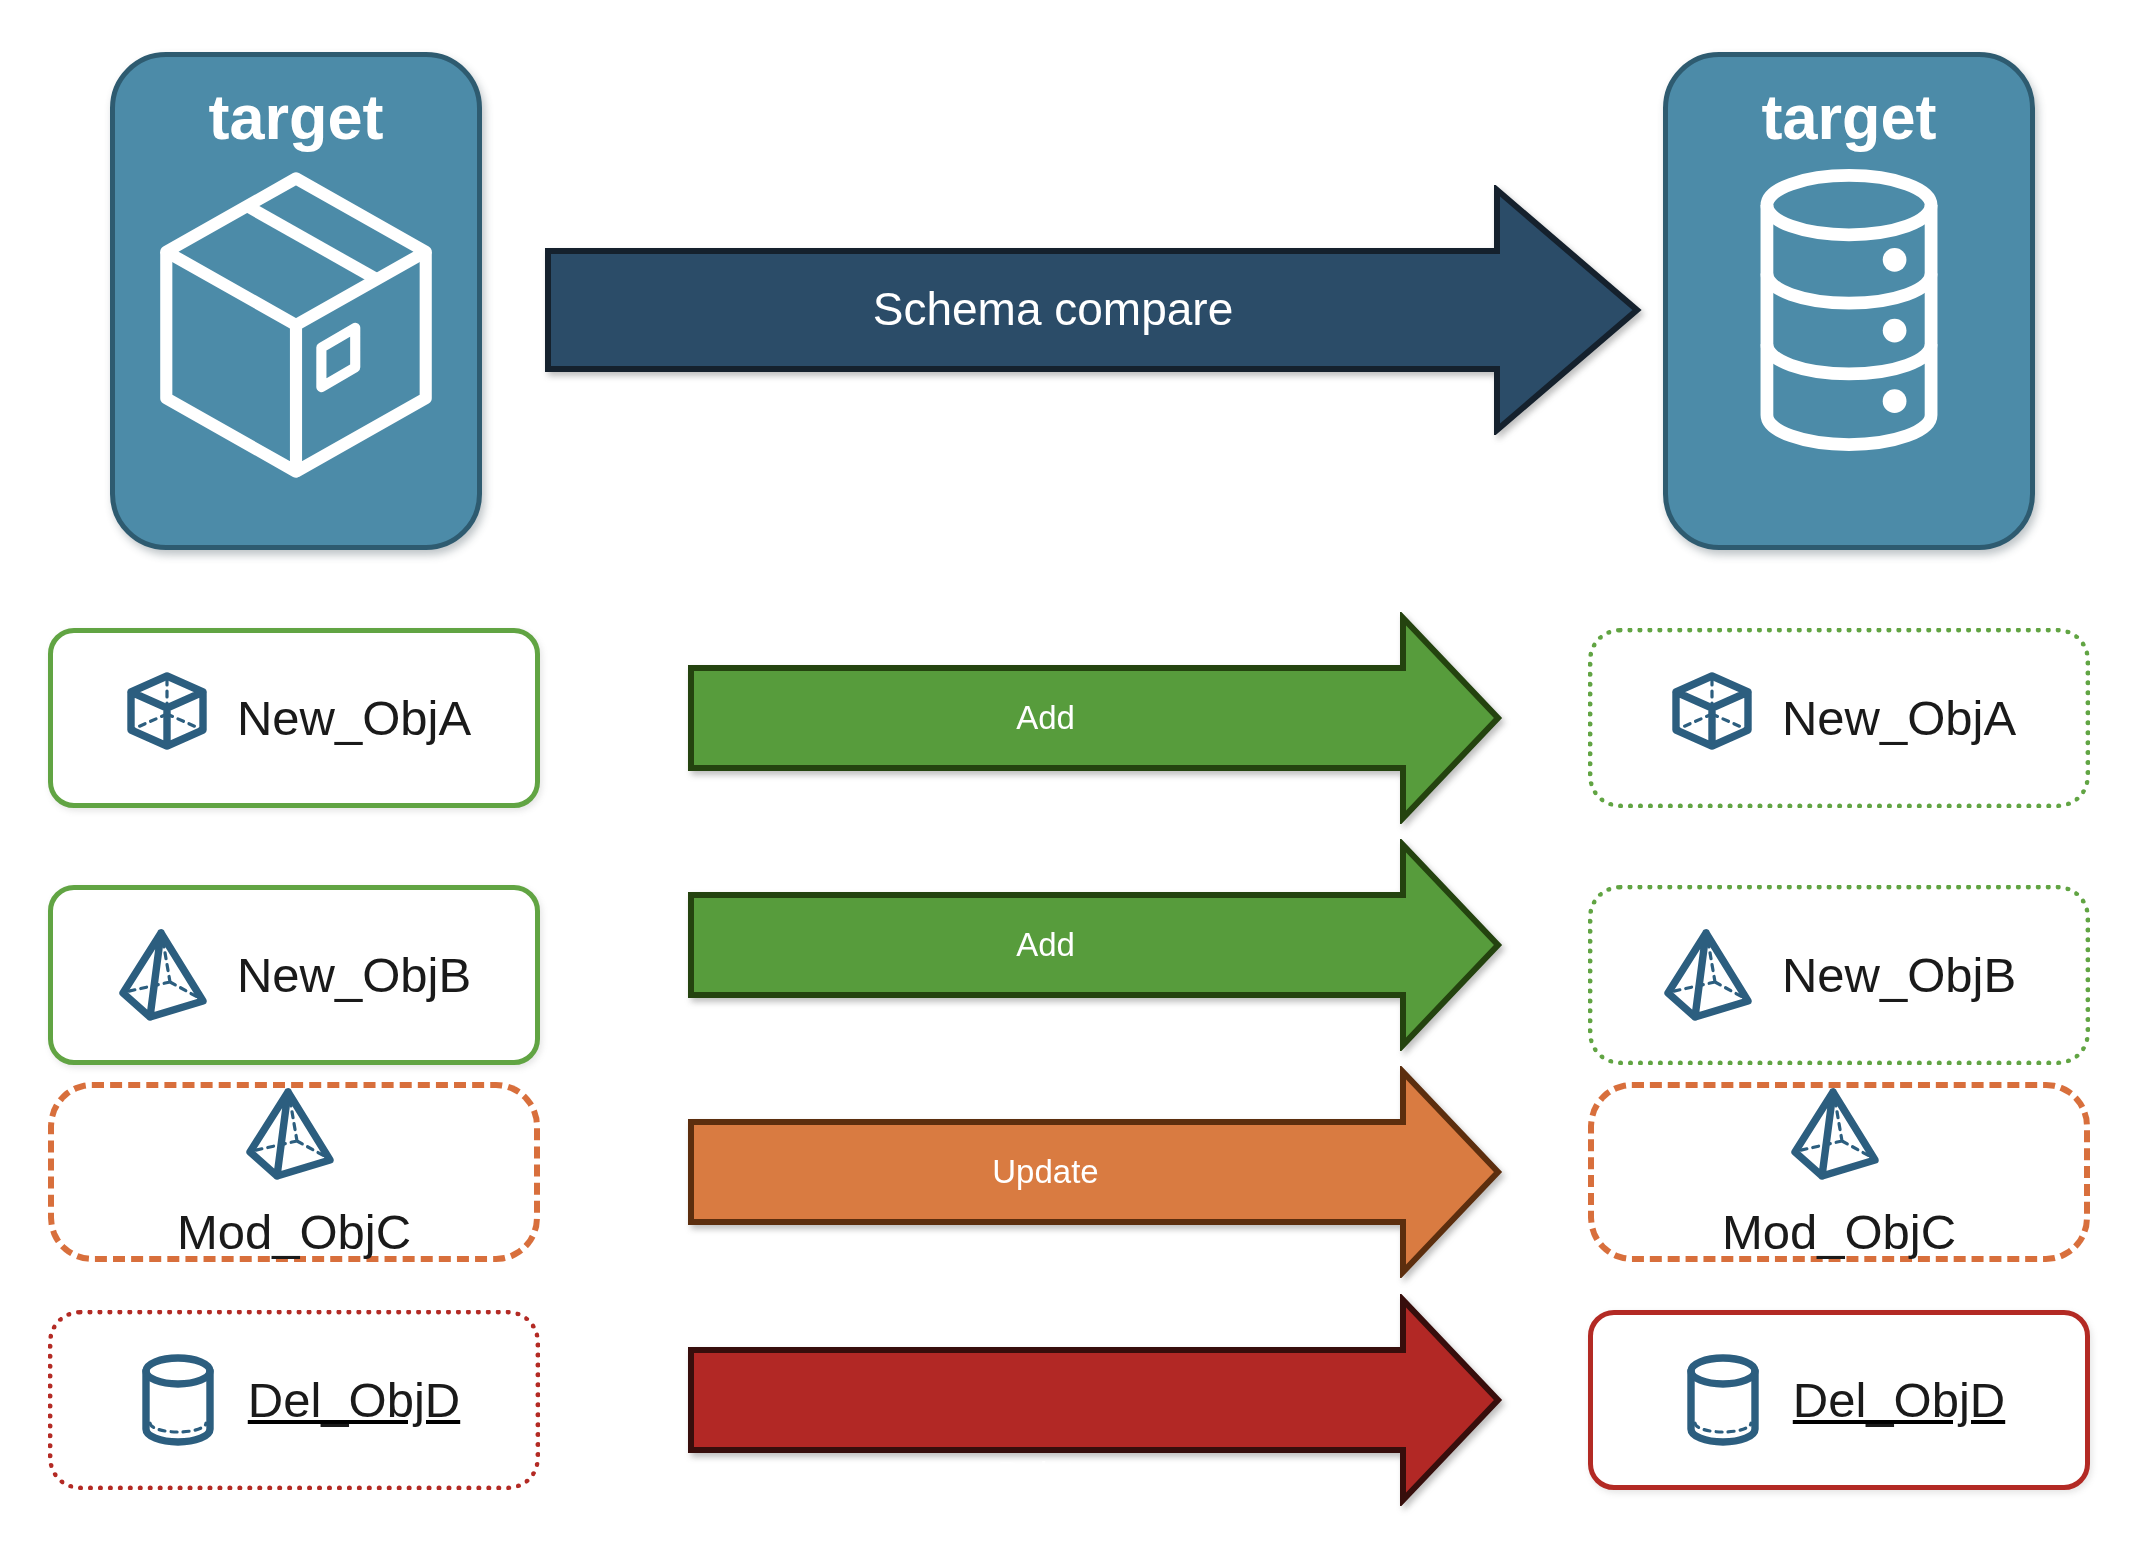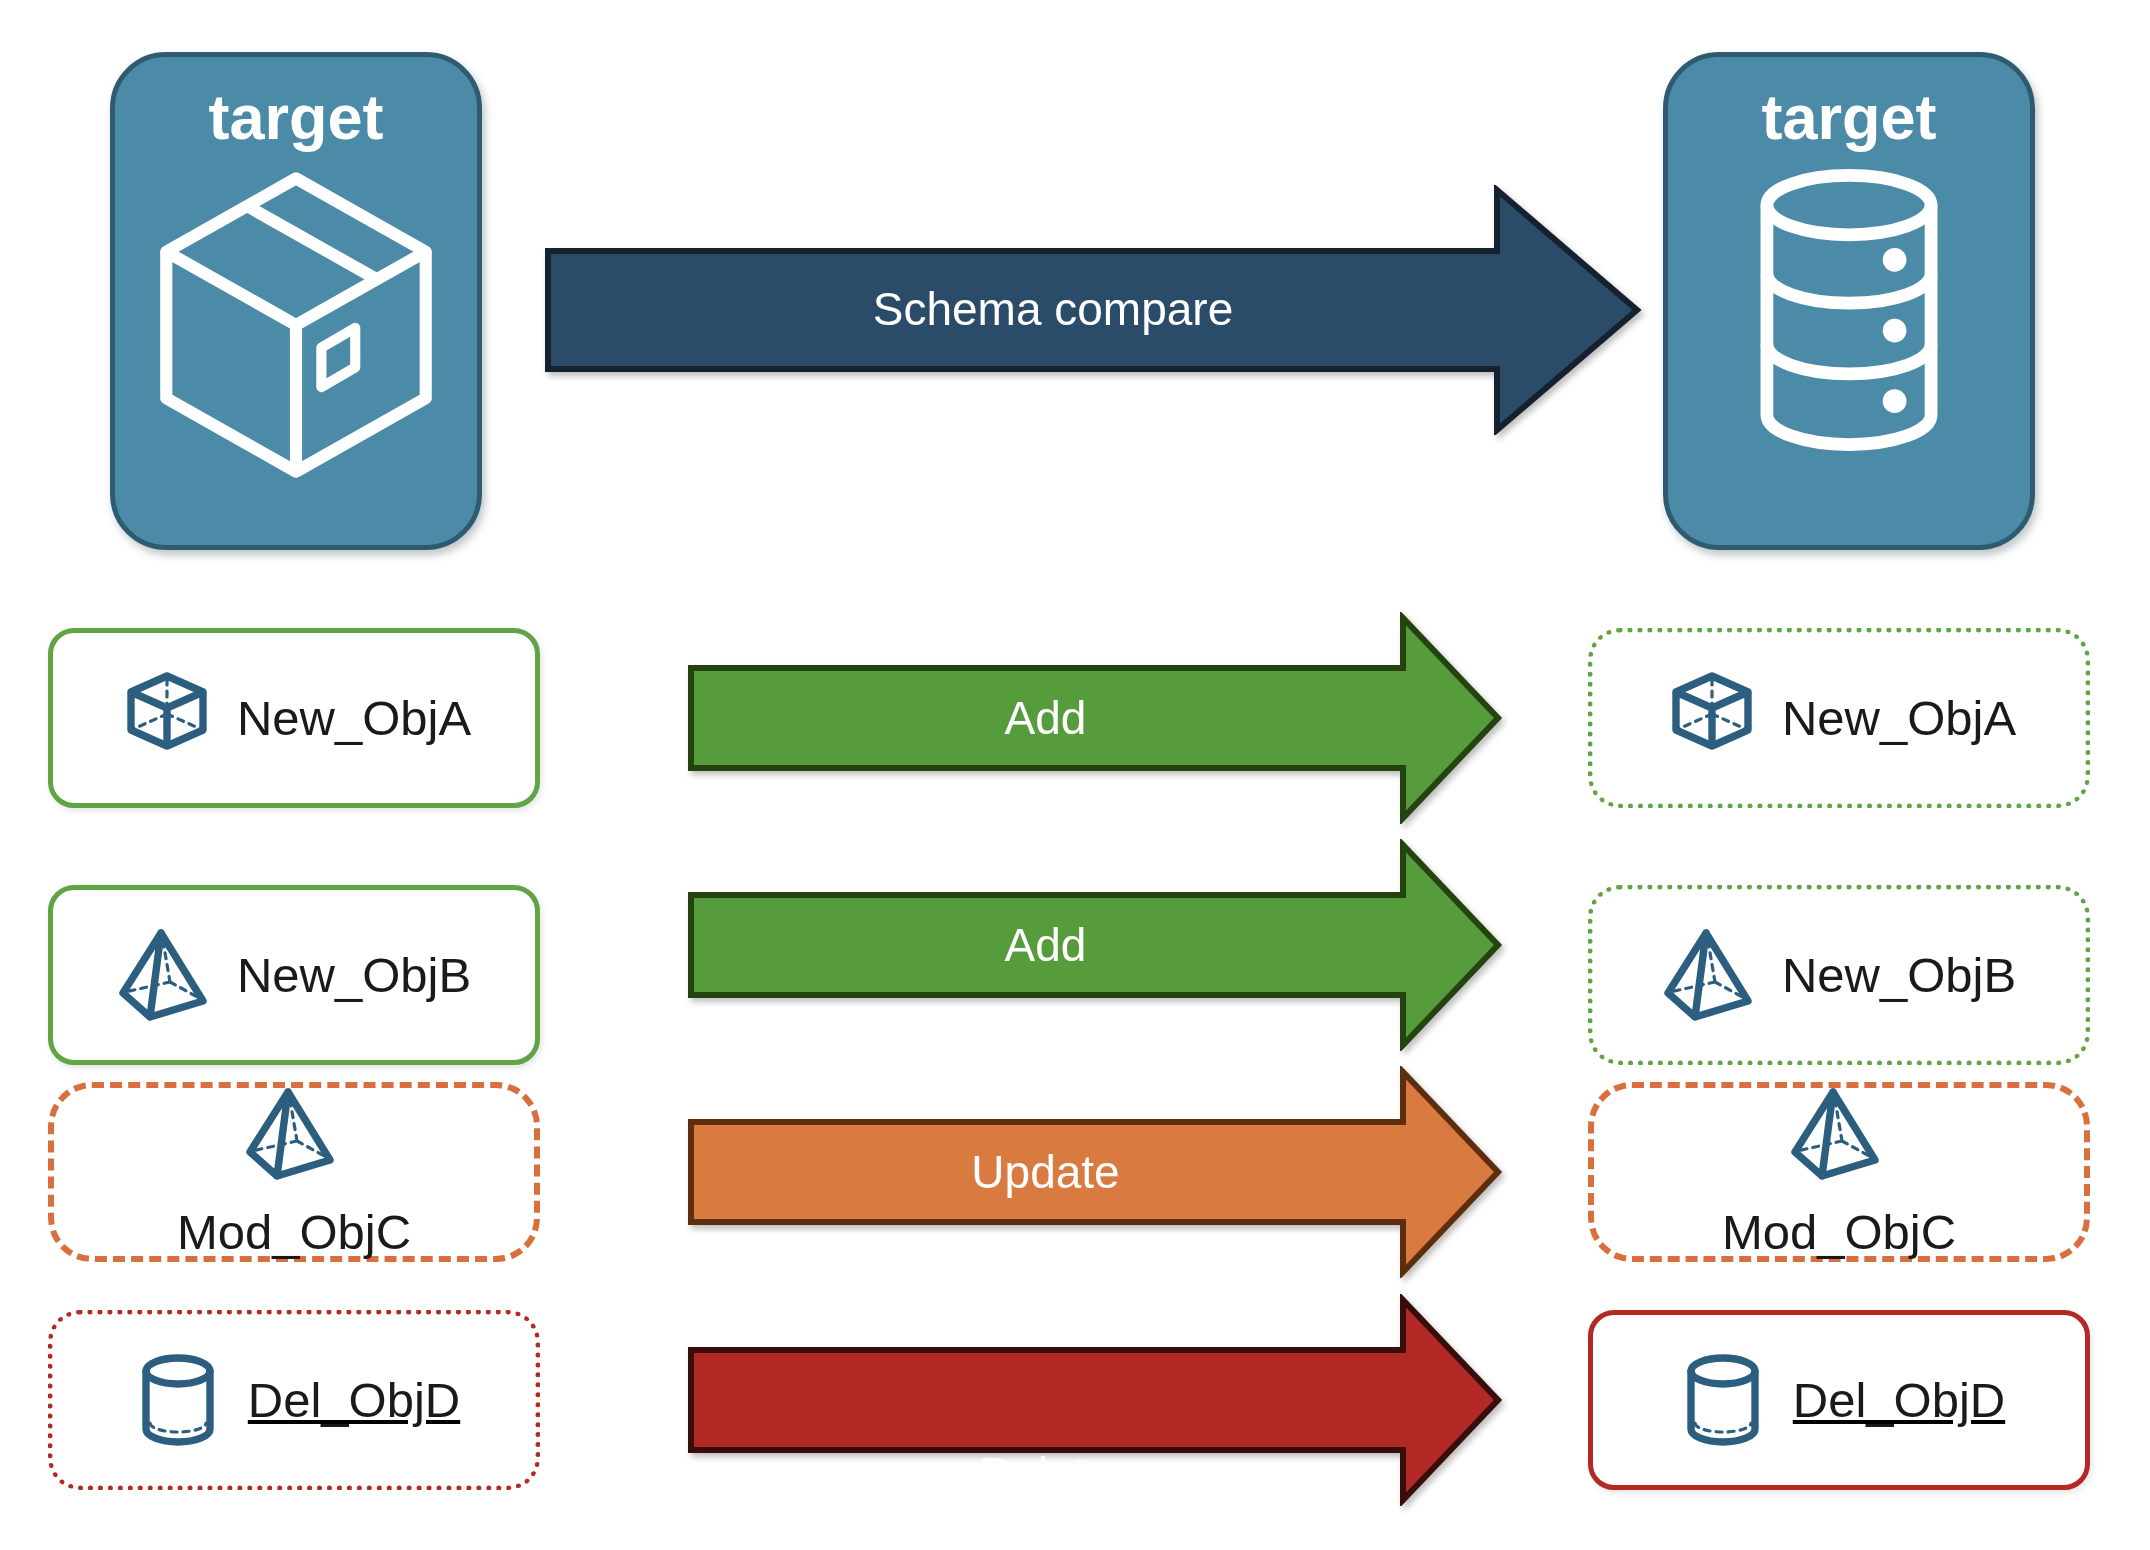--- a/index.html
+++ b/index.html
@@ -32,21 +32,21 @@
   .row-arrow{left:688px;}
   .arrow-green polygon{fill:var(--green_arrow,#579C3C);stroke:var(--green_arrow_border,#24430F);stroke-width:6;}
   .arrow-orange polygon{fill:var(--orange_arrow,#D97B41);stroke:var(--orange_arrow_border,#5C2E0E);stroke-width:6;}
   .arrow-red polygon{fill:var(--red_arrow,#B22825);stroke:var(--red_arrow_border,#370E0C);stroke-width:6;}
 
   .arrow-label{
     position:absolute;display:flex;align-items:center;justify-content:center;
     color:var(--arrow_text,#ffffff);
   }
   .compare-label{left:545px;top:250px;width:952px;height:118px;font-size:46px;padding-left:32px;}
-  .row-label{left:688px;width:715px;height:100px;font-size:46px;}
+  .row-label{left:688px;width:715px;height:100px;font-size:33px;}
 
   
   .objbox{
     position:absolute;height:180px;box-sizing:border-box;background:#ffffff;
     display:flex;align-items:center;justify-content:center;gap:20px;
   }
   .objbox.left{left:48px;width:492px;}
   .objbox.right{left:1588px;width:502px;}
   .obj-label{font-size:49px;color:var(--label_text,#1A1A1A);}
   .obj-icon{flex:0 0 auto;}

